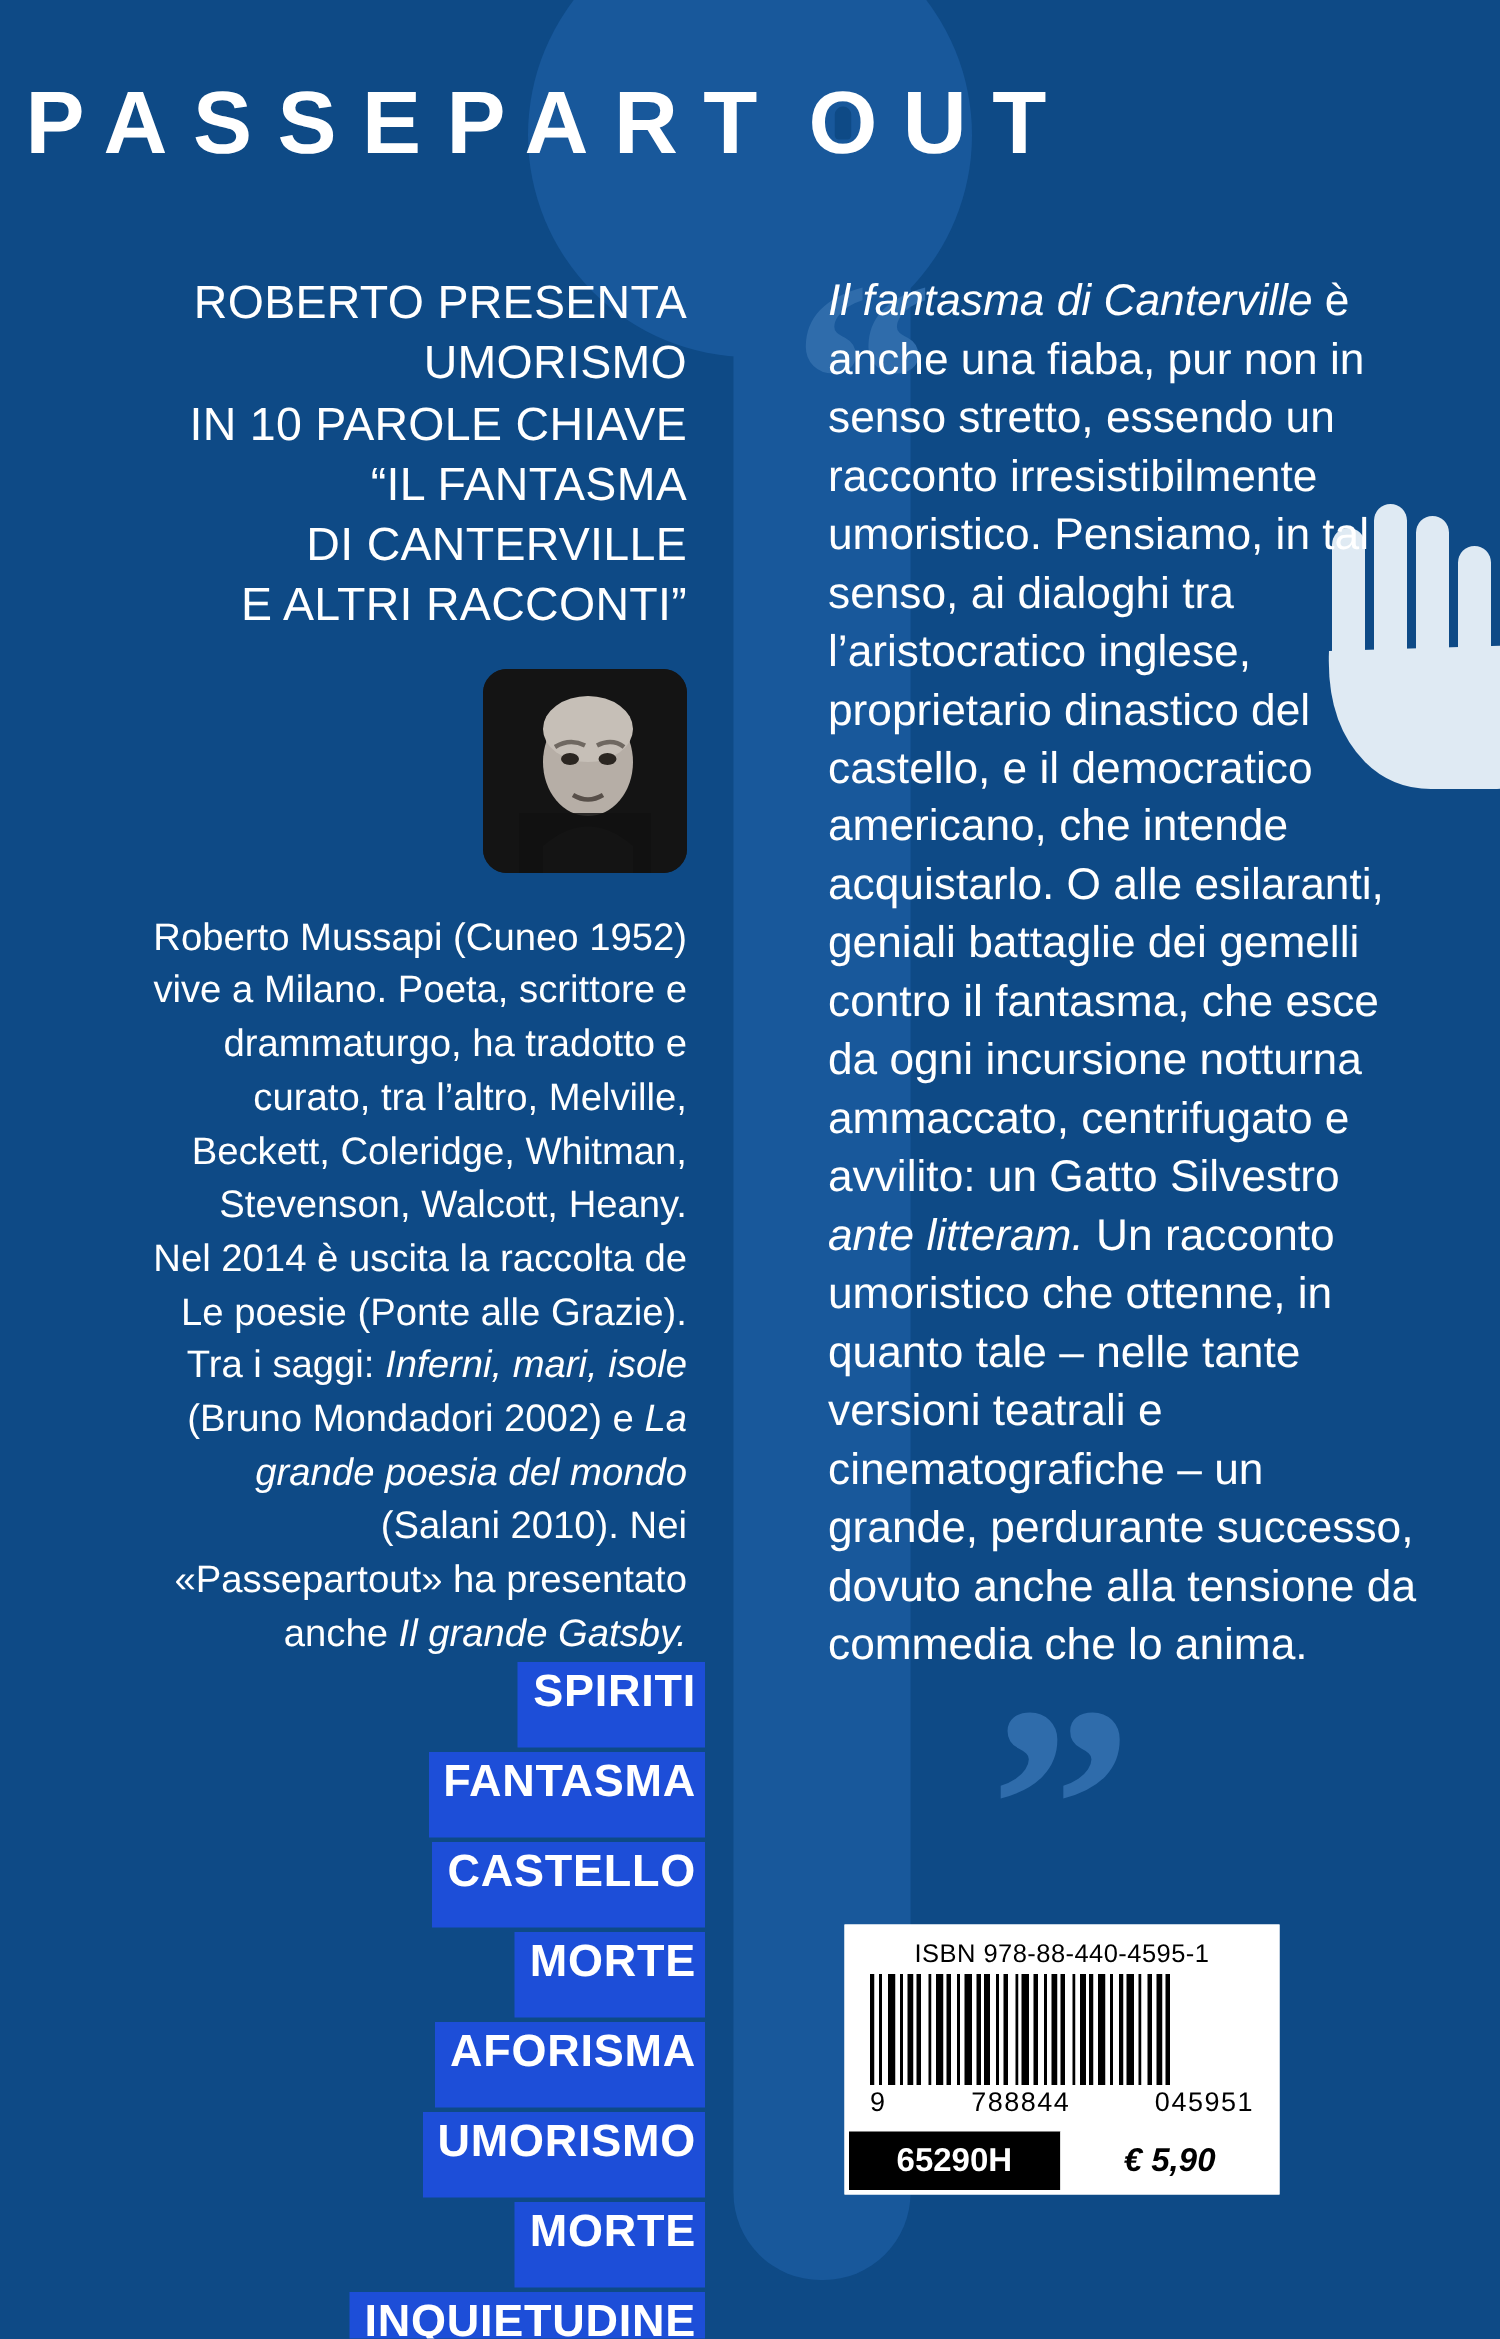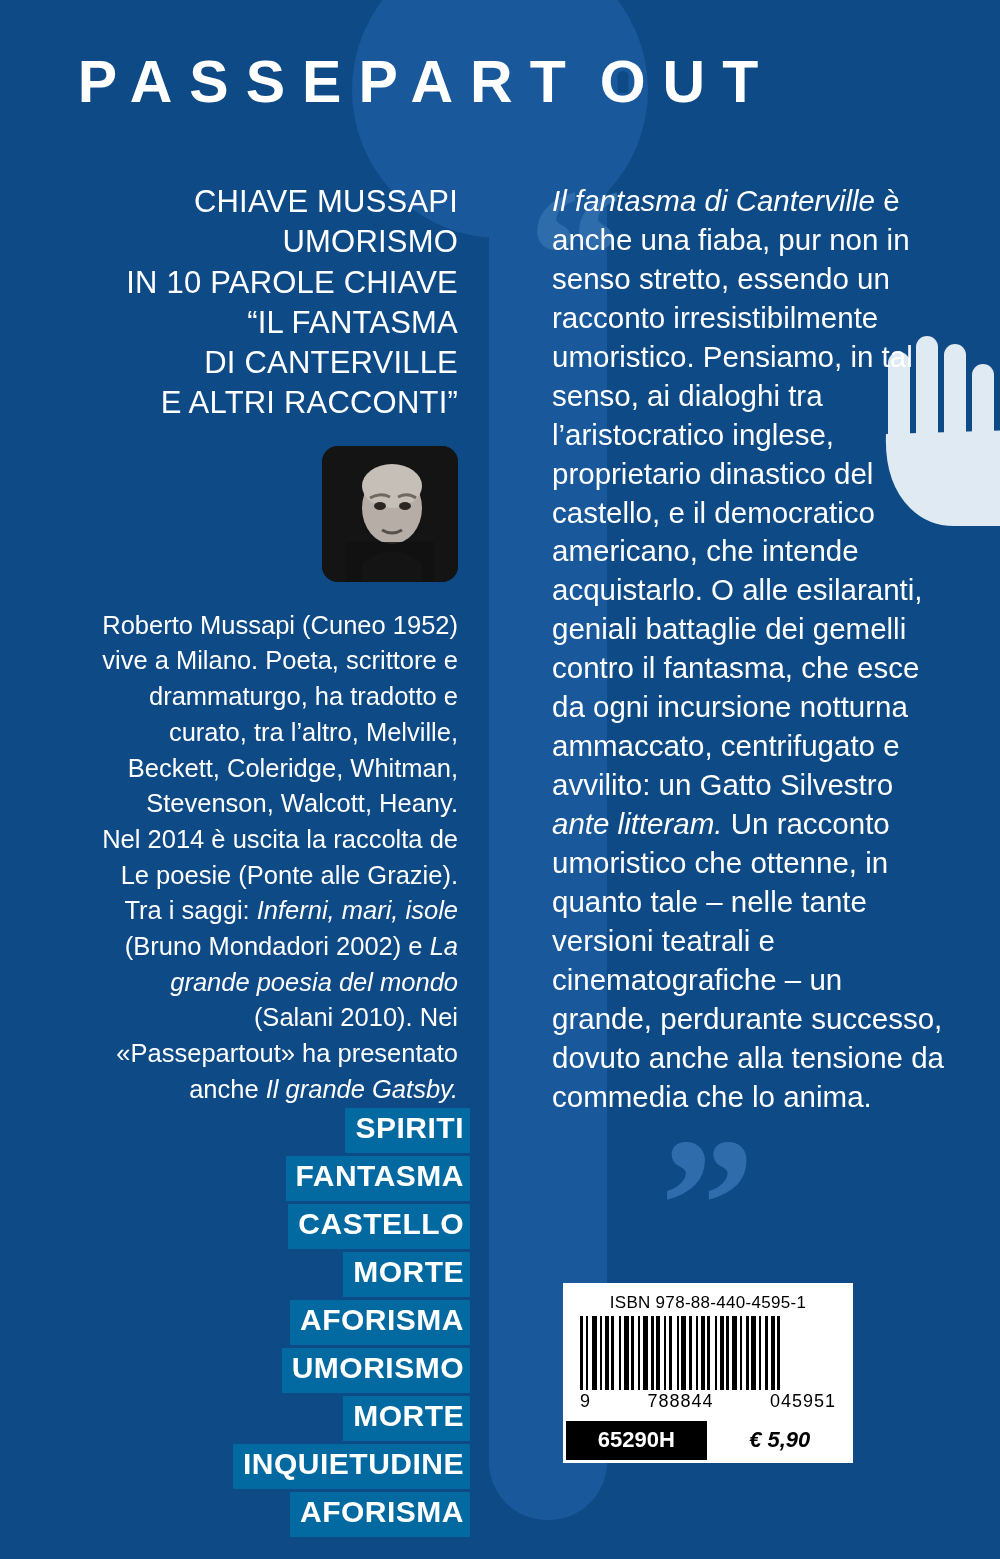--- a/index.html
+++ b/index.html
@@ -61,21 +61,21 @@
     width: 140px;
     height: 230px;
   }
 
   
   .header {
     position: absolute;
     left: 0;
     top: 48px;
     width: 836px;
-    text-align: center;
+    text-align: left;
     z-index: 5;
   }
   .brand {
     font-size: 59px;
     font-weight: bold;
     letter-spacing: 17px;
     text-indent: 17px;
     color: #ffffff;
     white-space: nowrap;
   }
@@ -147,23 +147,23 @@
     width: 330px;
     text-align: right;
     z-index: 4;
   }
   .kw {
     display: block;
     font-size: 30px;
     font-weight: bold;
     letter-spacing: 0.5px;
     line-height: 1.0;
-    padding: 5px 6px 10px 10px;
+    padding: 5px 6px 22px 10px;
     margin-bottom: 3px;
-    background: #0369a1;
+    background: #1d4ed8;
     color: #ffffff;
   }
   .kw-wrap { display: flex; flex-direction: column; align-items: flex-end; }
 
   
   .quote {
     position: absolute;
     left: 552px;
     top: 182px;
     width: 398px;
@@ -252,21 +252,21 @@
 </div>
 
 <div class="header">
   <div class="brand">
     <span>P</span><span>A</span><span>S</span><span>S</span><span>E</span><span>P</span><span>A</span><span>R</span><span>T</span><span class="keyhole-o"><span>O</span><span class="kh"></span></span><span>U</span><span>T</span>
   </div>
 </div>
 
 <div class="left-col">
   <div class="intro">
-    <div>CHIAVE MUSSAPI</div>
+    <div>ROBERTO PRESENTA</div>
     <div>UMORISMO</div>
     <div>IN 10 PAROLE CHIAVE</div>
     <div>“IL FANTASMA</div>
     <div>DI CANTERVILLE</div>
     <div>E ALTRI RACCONTI”</div>
   </div>
 
   <div class="author-photo">
     <svg width="136" height="136" viewBox="0 0 136 136" xmlns="http://www.w3.org/2000/svg">
       <rect width="136" height="136" fill="#141414"></rect>

